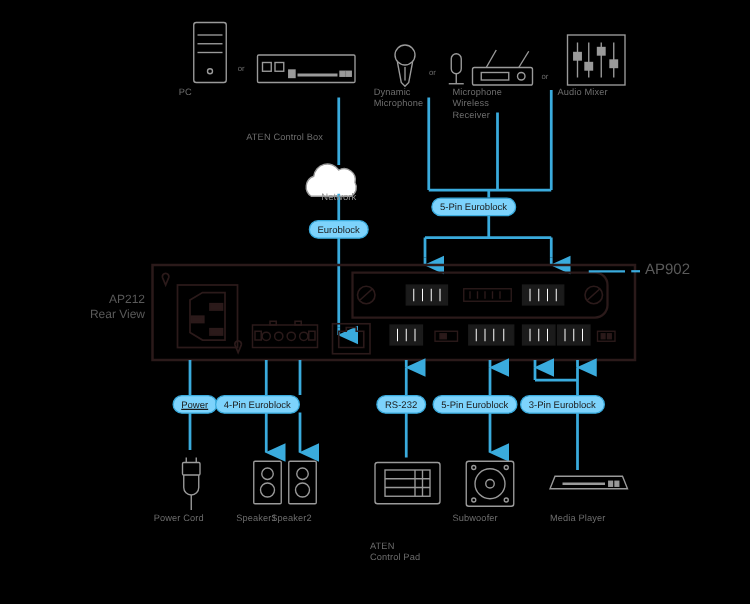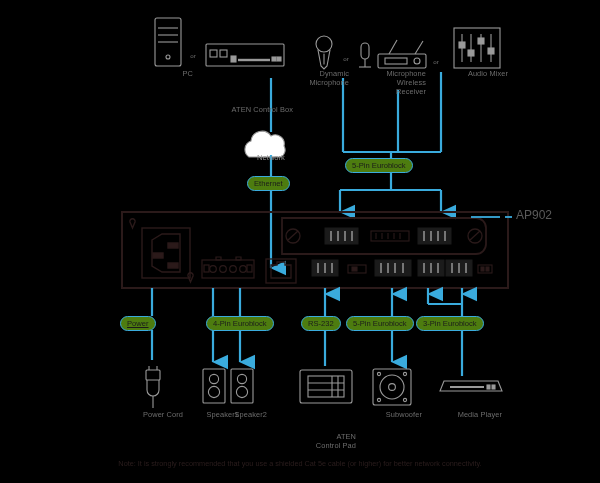--- a/index.html
+++ b/index.html
@@ -3,35 +3,35 @@
 <meta charset="utf-8">
 <style>
   html,body{margin:0;padding:0;background:#000;}
   #stage{
     position:relative;width:600px;height:483px;background:#000;overflow:hidden;
     font-family:"Liberation Sans","DejaVu Sans",sans-serif;
   }
   #svgroot{position:absolute;left:0;top:0;width:600px;height:483px;}
   .lbl{
     position:absolute;color:#6d6d6d;font-size:7.4px;line-height:9px;
-    text-align:right;letter-spacing:0.1px;white-space:pre-line;
+    text-align:left;letter-spacing:0.1px;white-space:pre-line;
   }
   .orlbl{
     position:absolute;color:#6d6d6d;font-size:6.2px;line-height:7px;text-align:center;
   }
   .apname{
     position:absolute;color:#5a5a5a;font-size:9.6px;line-height:11.5px;
     text-align:right;white-space:pre-line;
   }
   .ap902{
     position:absolute;color:#5a5a5a;font-size:12px;line-height:11px;text-align:left;
   }
   .pill{
     position:absolute;display:flex;align-items:center;justify-content:center;
-    background:#4d7c0f;border:1.3px solid #3aabdd;border-radius:9px;
+    background:#7dd3fc;border:1.3px solid #3aabdd;border-radius:9px;
     color:#1b1b1b;font-size:7.6px;line-height:8px;height:15px;padding:0 6px;
     white-space:nowrap;box-sizing:border-box;
   }
   .cloudlbl{
     position:absolute;color:#8f8f8f;font-size:7.6px;line-height:8px;
     text-align:center;width:56px;
   }
   .note{
     position:absolute;left:0;width:600px;text-align:center;
     color:#2b1d1d;font-size:7.3px;line-height:9px;
@@ -310,33 +310,34 @@
   <div class="lbl" style="left:299px;top:69px;width:50px;">Dynamic
 Microphone</div>
   <div class="orlbl" style="left:339px;top:55px;width:14px;">or</div>
   <div class="lbl" style="left:362px;top:69px;width:64px;">Microphone
 Wireless
 Receiver</div>
   <div class="orlbl" style="left:429px;top:58px;width:14px;">or</div>
   <div class="lbl" style="left:446px;top:69px;width:62px;">Audio Mixer</div>
 
   <div class="cloudlbl" style="left:243px;top:143px;margin-top:11px;">Network</div>
-  <div class="pill" style="left:247px;top:176px;">Ethernet</div>
+  <div class="pill" style="left:247px;top:176px;">Euroblock</div>
   <div class="pill" style="left:345px;top:158px;">5-Pin Euroblock</div>
 
+  <div class="apname" style="left:40px;top:234px;width:76px;">AP212
+Rear View</div>
   <div class="ap902" style="left:516px;top:210px;">AP902</div>
 
-  <div class="pill" style="left:120px;top:316px;text-decoration:underline;">Power</div>
-  <div class="pill" style="left:206px;top:316px;">4-Pin Euroblock</div>
+  <div class="pill" style="left:138px;top:316px;text-decoration:underline;">Power</div>
+  <div class="pill" style="left:172px;top:316px;">4-Pin Euroblock</div>
   <div class="pill" style="left:301px;top:316px;">RS-232</div>
   <div class="pill" style="left:346px;top:316px;">5-Pin Euroblock</div>
   <div class="pill" style="left:416px;top:316px;">3-Pin Euroblock</div>
 
   <div class="lbl" style="left:123px;top:410px;width:60px;">Power Cord</div>
   <div class="lbl" style="left:189px;top:410px;width:50px;">Speaker1</div>
   <div class="lbl" style="left:217px;top:410px;width:50px;">Speaker2</div>
   <div class="lbl" style="left:296px;top:432px;width:60px;">ATEN
 Control Pad</div>
   <div class="lbl" style="left:362px;top:410px;width:60px;">Subwoofer</div>
   <div class="lbl" style="left:440px;top:410px;width:62px;">Media Player</div>
 
-  <div class="note" style="top:459px;">Note: It is strongly recommended that you use a shielded Cat 5e cable (or higher) for better network connectivity.</div>
 </div>
 
 </body></html>

